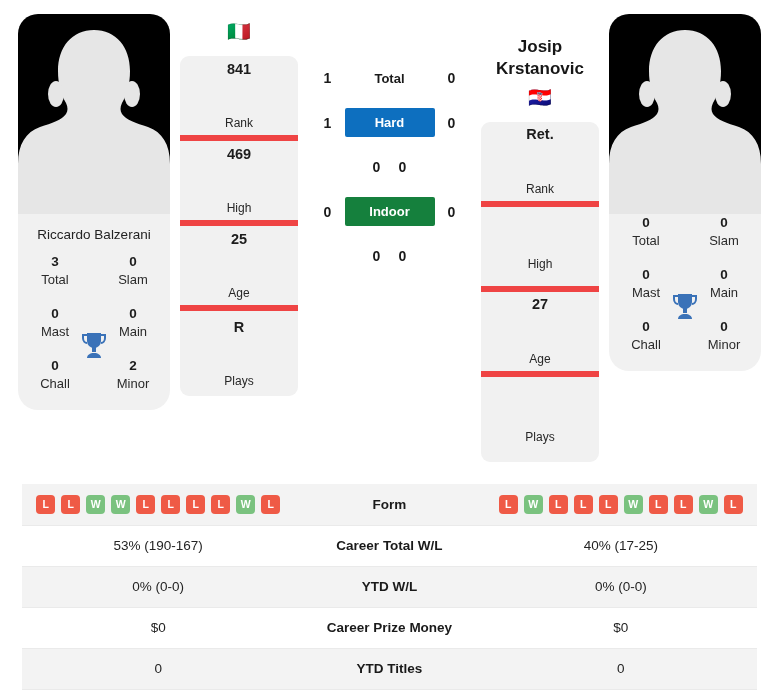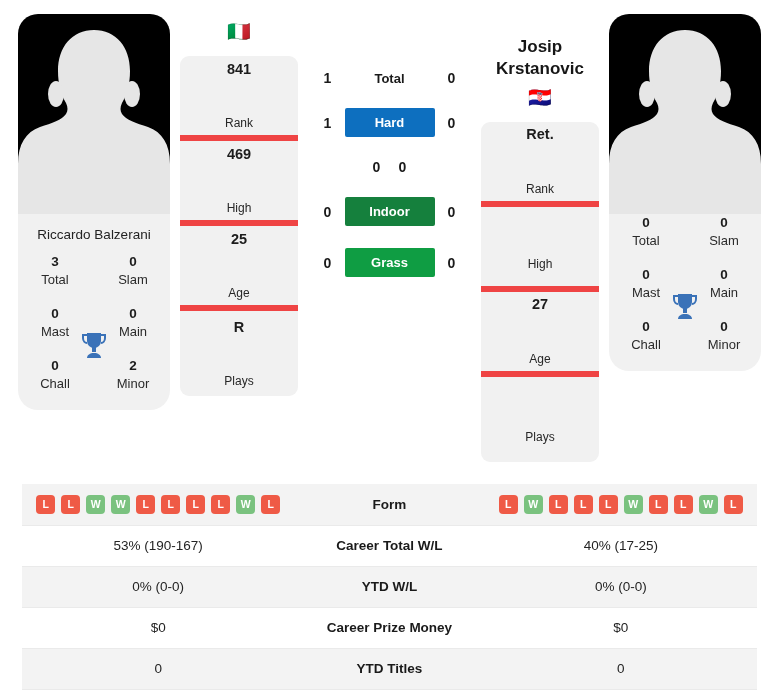--- a/index.html
+++ b/index.html
@@ -281,21 +281,20 @@
           <div class="h2h-num">0</div>
           <div class="h2h-num">0</div>
         </div>
         <div class="h2h-row">
           <div class="h2h-num">0</div>
           <div class="h2h-mid badge" style="background: #15803d;">Indoor</div>
           <div class="h2h-num">0</div>
         </div>
         <div class="h2h-row">
           <div class="h2h-num">0</div>
-          <div class="h2h-mid badge" style="background: rgb(15, 157, 67);">Grass</div>
           <div class="h2h-num">0</div>
         </div>
       </div>
 
     <div class="mid-col right-side">
       <div class="full-name">
         <span>Josip</span><br>
         <span>Krstanovic</span>
       </div>
       <div class="flag">🇭🇷</div>

